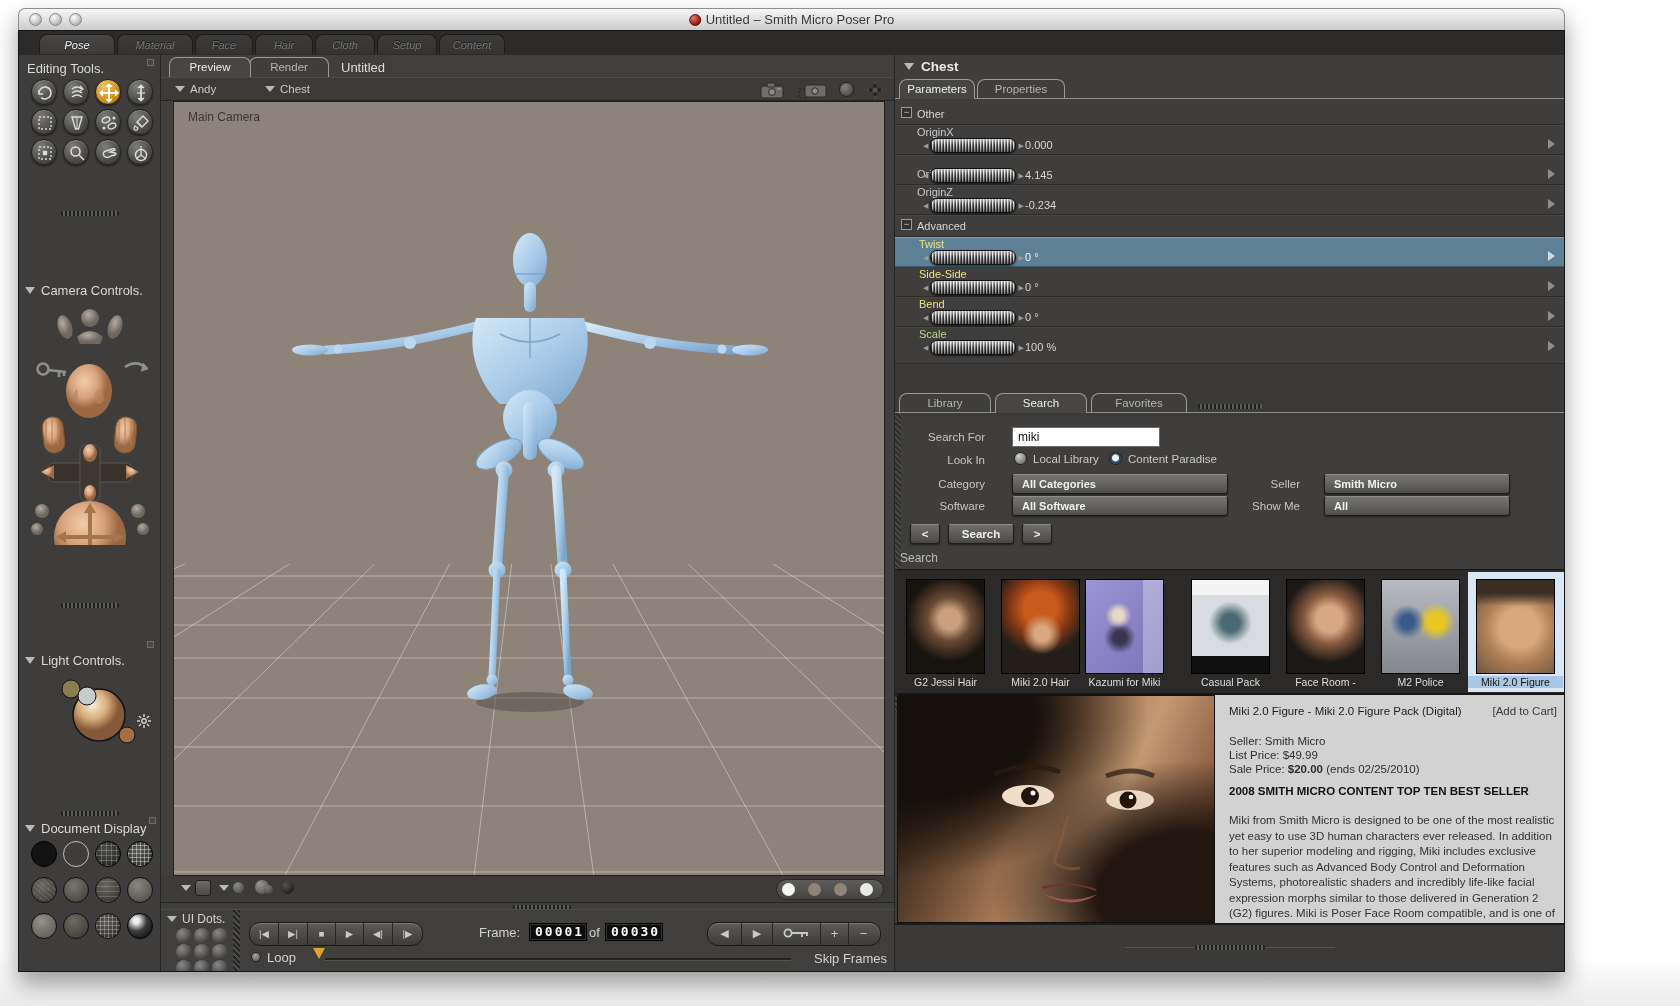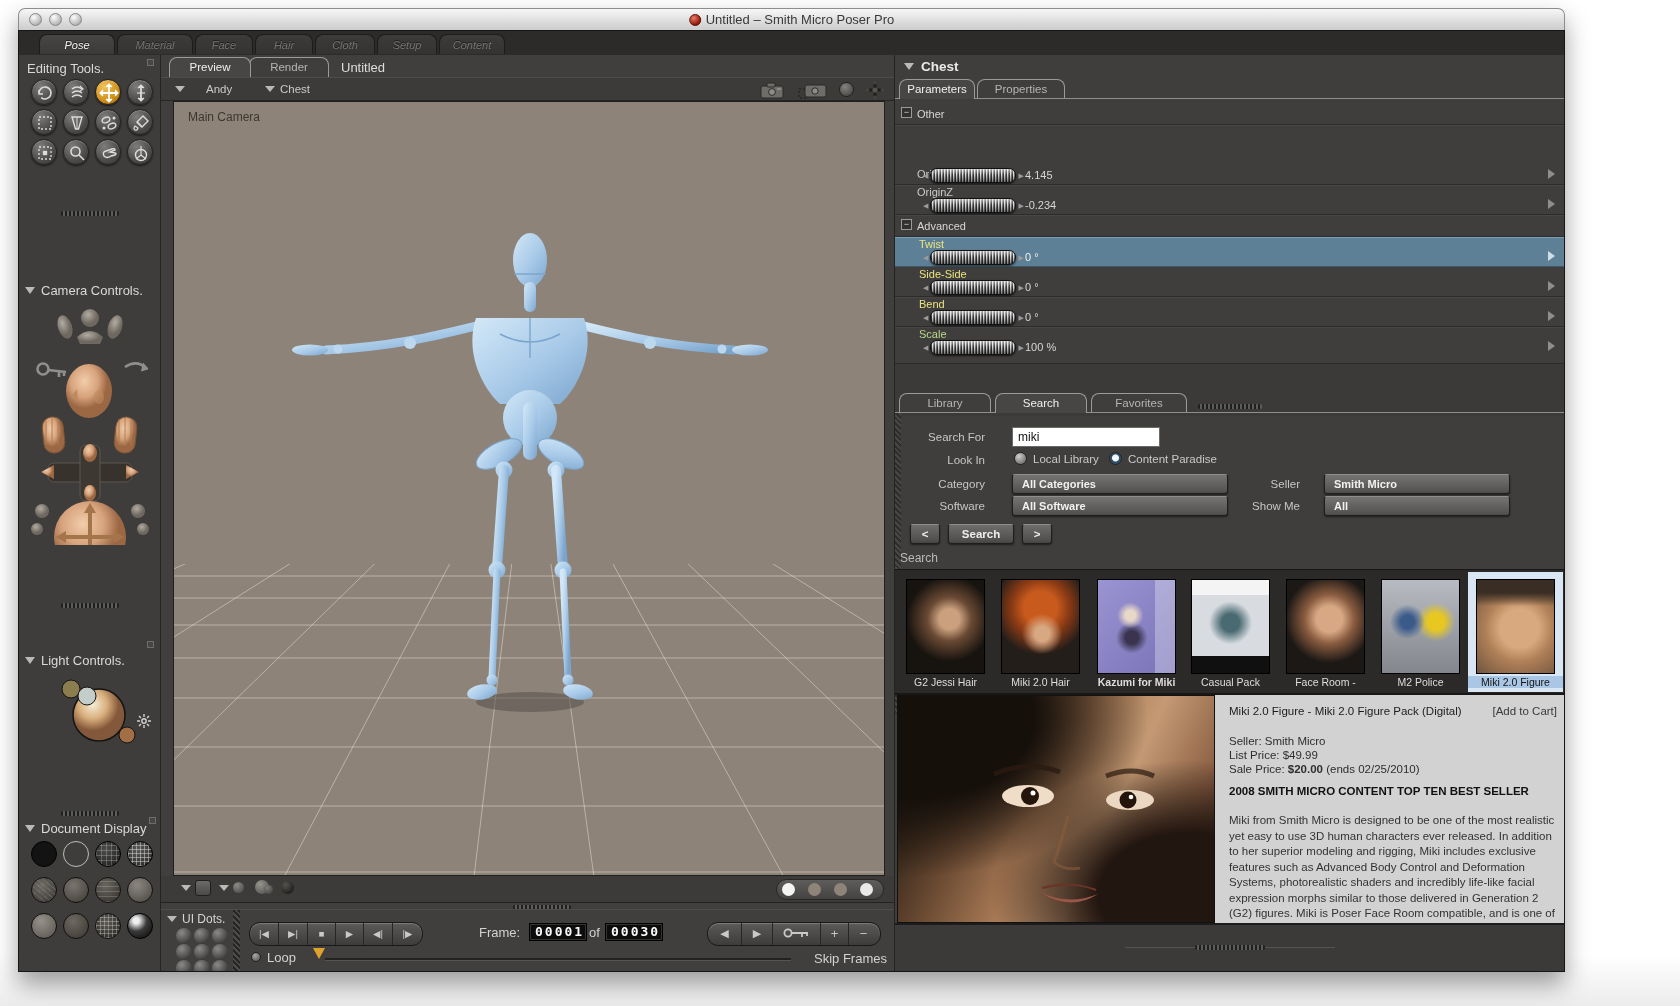--- a/index.html
+++ b/index.html
@@ -291,21 +291,21 @@
       <div class="sphere-btn" style="left:108px;top:858px;border:1px solid #000;background:radial-gradient(circle at 34% 28%,#f0f0f0 0 12%,#3a3a3a 45%,#050505);"></div>
     </div>
 
     <div class="abs" style="left:142px;top:24px;width:733px;height:918px;background:#403f3d;">
 
       <div class="ltab active" style="left:8px;top:2px;width:82px;">Preview</div>
       <div class="ltab" style="left:88px;top:2px;width:80px;">Render</div>
       <div class="abs" style="left:180px;top:5px;font-size:13px;color:#dddddb;">Untitled</div>
 
       <div class="abs" style="left:0;top:22px;width:733px;height:24px;background:#3c3b39;border-top:1px solid #4c4c4a;border-bottom:1px solid #242422;box-sizing:border-box;">
-        <div class="abs" style="left:14px;top:5px;display:flex;align-items:center;gap:21px;">
+        <div class="abs" style="left:14px;top:5px;display:flex;align-items:center;gap:5px;">
           <span class="tri" style="border-top-width:6px;"></span>
           <span class="smalltext">Andy</span>
         </div>
         <div class="abs" style="left:104px;top:5px;display:flex;align-items:center;gap:5px;">
           <span class="tri" style="border-top-width:6px;"></span>
           <span class="smalltext">Chest</span>
         </div>
         <svg class="abs" style="left:598px;top:3px;" width="26" height="18" viewBox="0 0 26 18">
           <rect x="2" y="5" width="22" height="12" rx="2" fill="#6e6d69" stroke="#2a2a28"></rect>
               <rect x="8" y="2" width="8" height="4" rx="1" fill="#6e6d69" stroke="#2a2a28"></rect>
@@ -485,20 +485,31 @@
       <div class="abs" style="left:0;top:43px;width:670px;height:1px;background:#8e8e8c;"></div>
 
       <div class="abs" style="left:0;top:44px;width:670px;height:264px;overflow:hidden;">
 
         <div class="abs" style="left:0;top:6px;width:670px;height:18px;">
           <div class="gbox" style="left:6px;top:2px;">−</div>
           <span class="abs plabel" style="left:22px;top:3px;color:#d6d6d4;">Other</span>
         </div>
         <div class="rowline" style="top:25px;"></div>
 
+        <div class="abs" style="left:0;top:26px;width:670px;height:30px;">
+          <span class="abs plabel" style="left:22px;top:1px;">OriginX</span>
+          <div class="dialrow" style="left:28px;top:13px;">
+                <span class="darr">◀</span>
+                <div class="dial"></div>
+                <span class="darr">▶</span>
+              </div>
+          <span class="abs pval" style="left:130px;top:14px;">0.000</span>
+          <div class="rarrow" style="right:10px;top:14px;"></div>
+          <div class="rowline" style="top:29px;"></div>
+        </div>
         <div class="abs" style="left:0;top:56px;width:670px;height:30px;">
           <span class="abs plabel" style="left:22px;top:13px;">OriginY</span>
           <div class="dialrow" style="left:28px;top:13px;">
                 <span class="darr">◀</span>
                 <div class="dial"></div>
                 <span class="darr">▶</span>
               </div>
           <span class="abs pval" style="left:130px;top:14px;">4.145</span>
           <div class="rarrow" style="right:10px;top:14px;"></div>
           <div class="rowline" style="top:29px;"></div>
@@ -602,37 +613,37 @@
 
       <div class="strip" style="left:0;top:514px;width:670px;height:126px;">
         <div class="tcell" style="left:3px;top:2px;">
           <div class="thumb" style="background:radial-gradient(circle at 55% 42%,#caa07e 0 15%,#6a4a34 32%,#17130f 62%),#17130f;"></div>
           <div class="tlabel">G2 Jessi Hair</div>
         </div>
         <div class="tcell" style="left:98px;top:2px;">
           <div class="thumb" style="background:radial-gradient(circle at 52% 58%,#d8a882 0 11%,rgba(0,0,0,0) 30%),radial-gradient(circle at 50% 30%,#c85a1e 0 22%,#8a3a14 38%,#241e1a 62%),#241e1a;"></div>
           <div class="tlabel">Miki 2.0 Hair</div>
         </div>
-        <div class="tcell" style="left:194px;top:2px;font-weight:bold;">
+        <div class="tcell" style="left:182px;top:2px;">
           <div class="thumb" style="background:linear-gradient(90deg,rgba(255,255,255,0) 74%,rgba(255,255,255,.3) 74%),radial-gradient(circle at 42% 38%,#e8d8c8 0 7%,rgba(0,0,0,0) 18%),radial-gradient(circle at 44% 62%,#3a3450 0 9%,rgba(0,0,0,0) 22%),linear-gradient(135deg,#9a94d2,#7a74b8);"></div>
           <div class="tlabel">Kazumi for Miki</div>
         </div>
         <div class="tcell" style="left:288px;top:2px;">
           <div class="thumb" style="background:radial-gradient(circle at 50% 46%,#4a6a72 0 14%,rgba(0,0,0,0) 34%),linear-gradient(180deg,#f4f4f4 0 16%,#d8dce0 16% 82%,#101010 82%);"></div>
           <div class="tlabel">Casual Pack</div>
         </div>
         <div class="tcell" style="left:383px;top:2px;">
           <div class="thumb" style="background:radial-gradient(circle at 55% 42%,#d8a884 0 19%,#8a5c40 36%,#1c1815 64%),#1c1815;"></div>
           <div class="tlabel">Face Room -</div>
         </div>
         <div class="tcell" style="left:478px;top:2px;">
           <div class="thumb" style="background:radial-gradient(circle at 33% 45%,#3a5a8a 0 9%,rgba(0,0,0,0) 24%),radial-gradient(circle at 70% 45%,#e8c820 0 11%,rgba(0,0,0,0) 26%),linear-gradient(180deg,#b8bcc2,#83878d);"></div>
           <div class="tlabel">M2 Police</div>
         </div>
-        <div class="tcell sel" style="left:573px;top:2px;">
+        <div class="tcell sel" style="left:573px;top:2px;padding-left:17px;">
           <div class="thumb" style="background:linear-gradient(180deg,#3a2e24 0 14%,rgba(0,0,0,0) 28%),radial-gradient(circle at 55% 52%,#d8a87e 0 30%,#b08058 52%,#6a503c),#f0e8e0;"></div>
           <div class="tlabel">Miki 2.0 Figure</div>
         </div>
       </div>
 
       <div class="abs" style="left:2px;top:640px;width:318px;height:228px;border:1px solid #111;box-sizing:border-box;overflow:hidden;">
         <div style="position:absolute;inset:0;background:radial-gradient(ellipse at 6% 10%,#16100b 0 28%,rgba(0,0,0,0) 55%),radial-gradient(ellipse at 92% 88%,#221610 0 22%,rgba(0,0,0,0) 48%),linear-gradient(115deg,#241a12 0 10%,#6a4a32 30%,#a87a56 48%,#c49a74 64%,#8a5e42 84%,#3a281c);"></div>
         <svg width="318" height="228" viewBox="0 0 318 228" style="position:absolute;left:0;top:0;">
           <path d="M96 78 q34-14 66-2" stroke="#2a1a10" stroke-width="5" fill="none" opacity=".8"></path>
           <path d="M208 80 q26-10 48 0" stroke="#2a1a10" stroke-width="5" fill="none" opacity=".7"></path>

